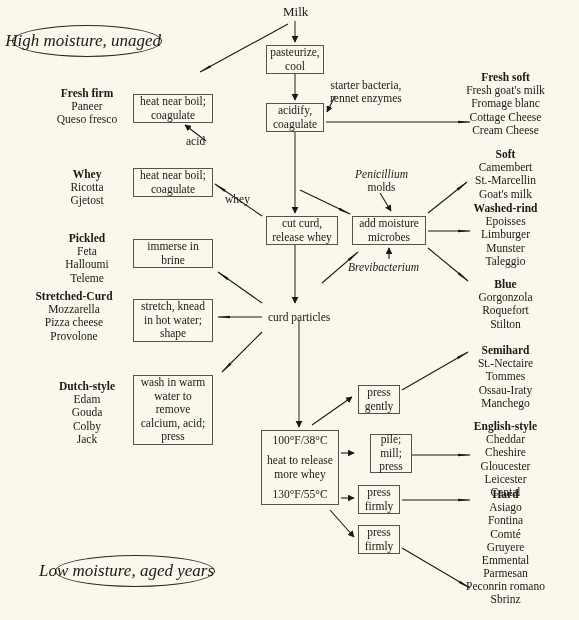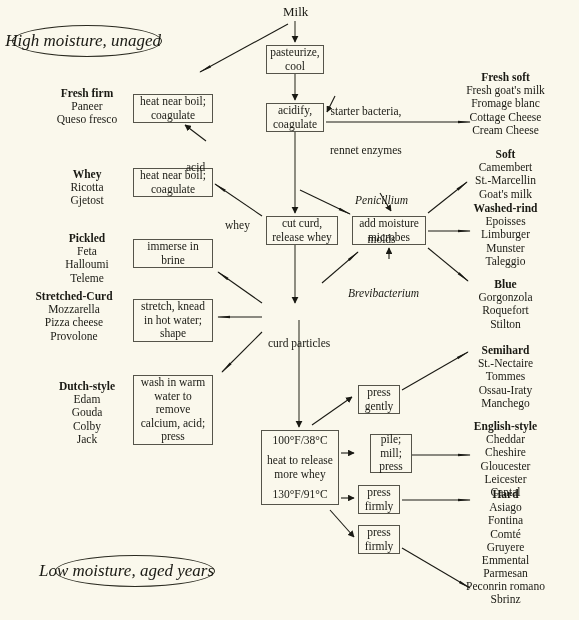--- a/index.html
+++ b/index.html
@@ -65,21 +65,21 @@
   .cat .it { display: block; }
 
   .plainlabel {
     position: absolute;
     font-size: 11.5px;
     line-height: 13.2px;
     white-space: nowrap;
     text-align: center;
   }
   .plainlabel.ital { font-style: italic; }
-  .plainlabel .ln { display: block; margin-top: 26px; }
+  .plainlabel .ln { display: block; }
 
   .toptitle {
     position: absolute;
     font-size: 13px;
     white-space: nowrap;
   }
 </style>
 </head>
 <body>
 
@@ -218,21 +218,21 @@
     <span class="ln">add moisture</span>
     <span class="ln">microbes</span>
   </div>
 
   <div class="node" style="left:261px; top:430px; width:78px; height:75px;">
     <span class="ln">100°F/38°C</span>
     <span class="spacer"></span>
     <span class="ln">heat to release</span>
     <span class="ln">more whey</span>
     <span class="spacer"></span>
-    <span class="ln">130°F/91°C</span>
+    <span class="ln">130°F/55°C</span>
   </div>
 
   <div class="node" style="left:358px; top:385px; width:42px; height:29px;">
     <span class="ln">press</span>
     <span class="ln">gently</span>
   </div>
 
   <div class="node" style="left:370px; top:434px; width:42px; height:39px;">
     <span class="ln">pile;</span>
     <span class="ln">mill;</span>

